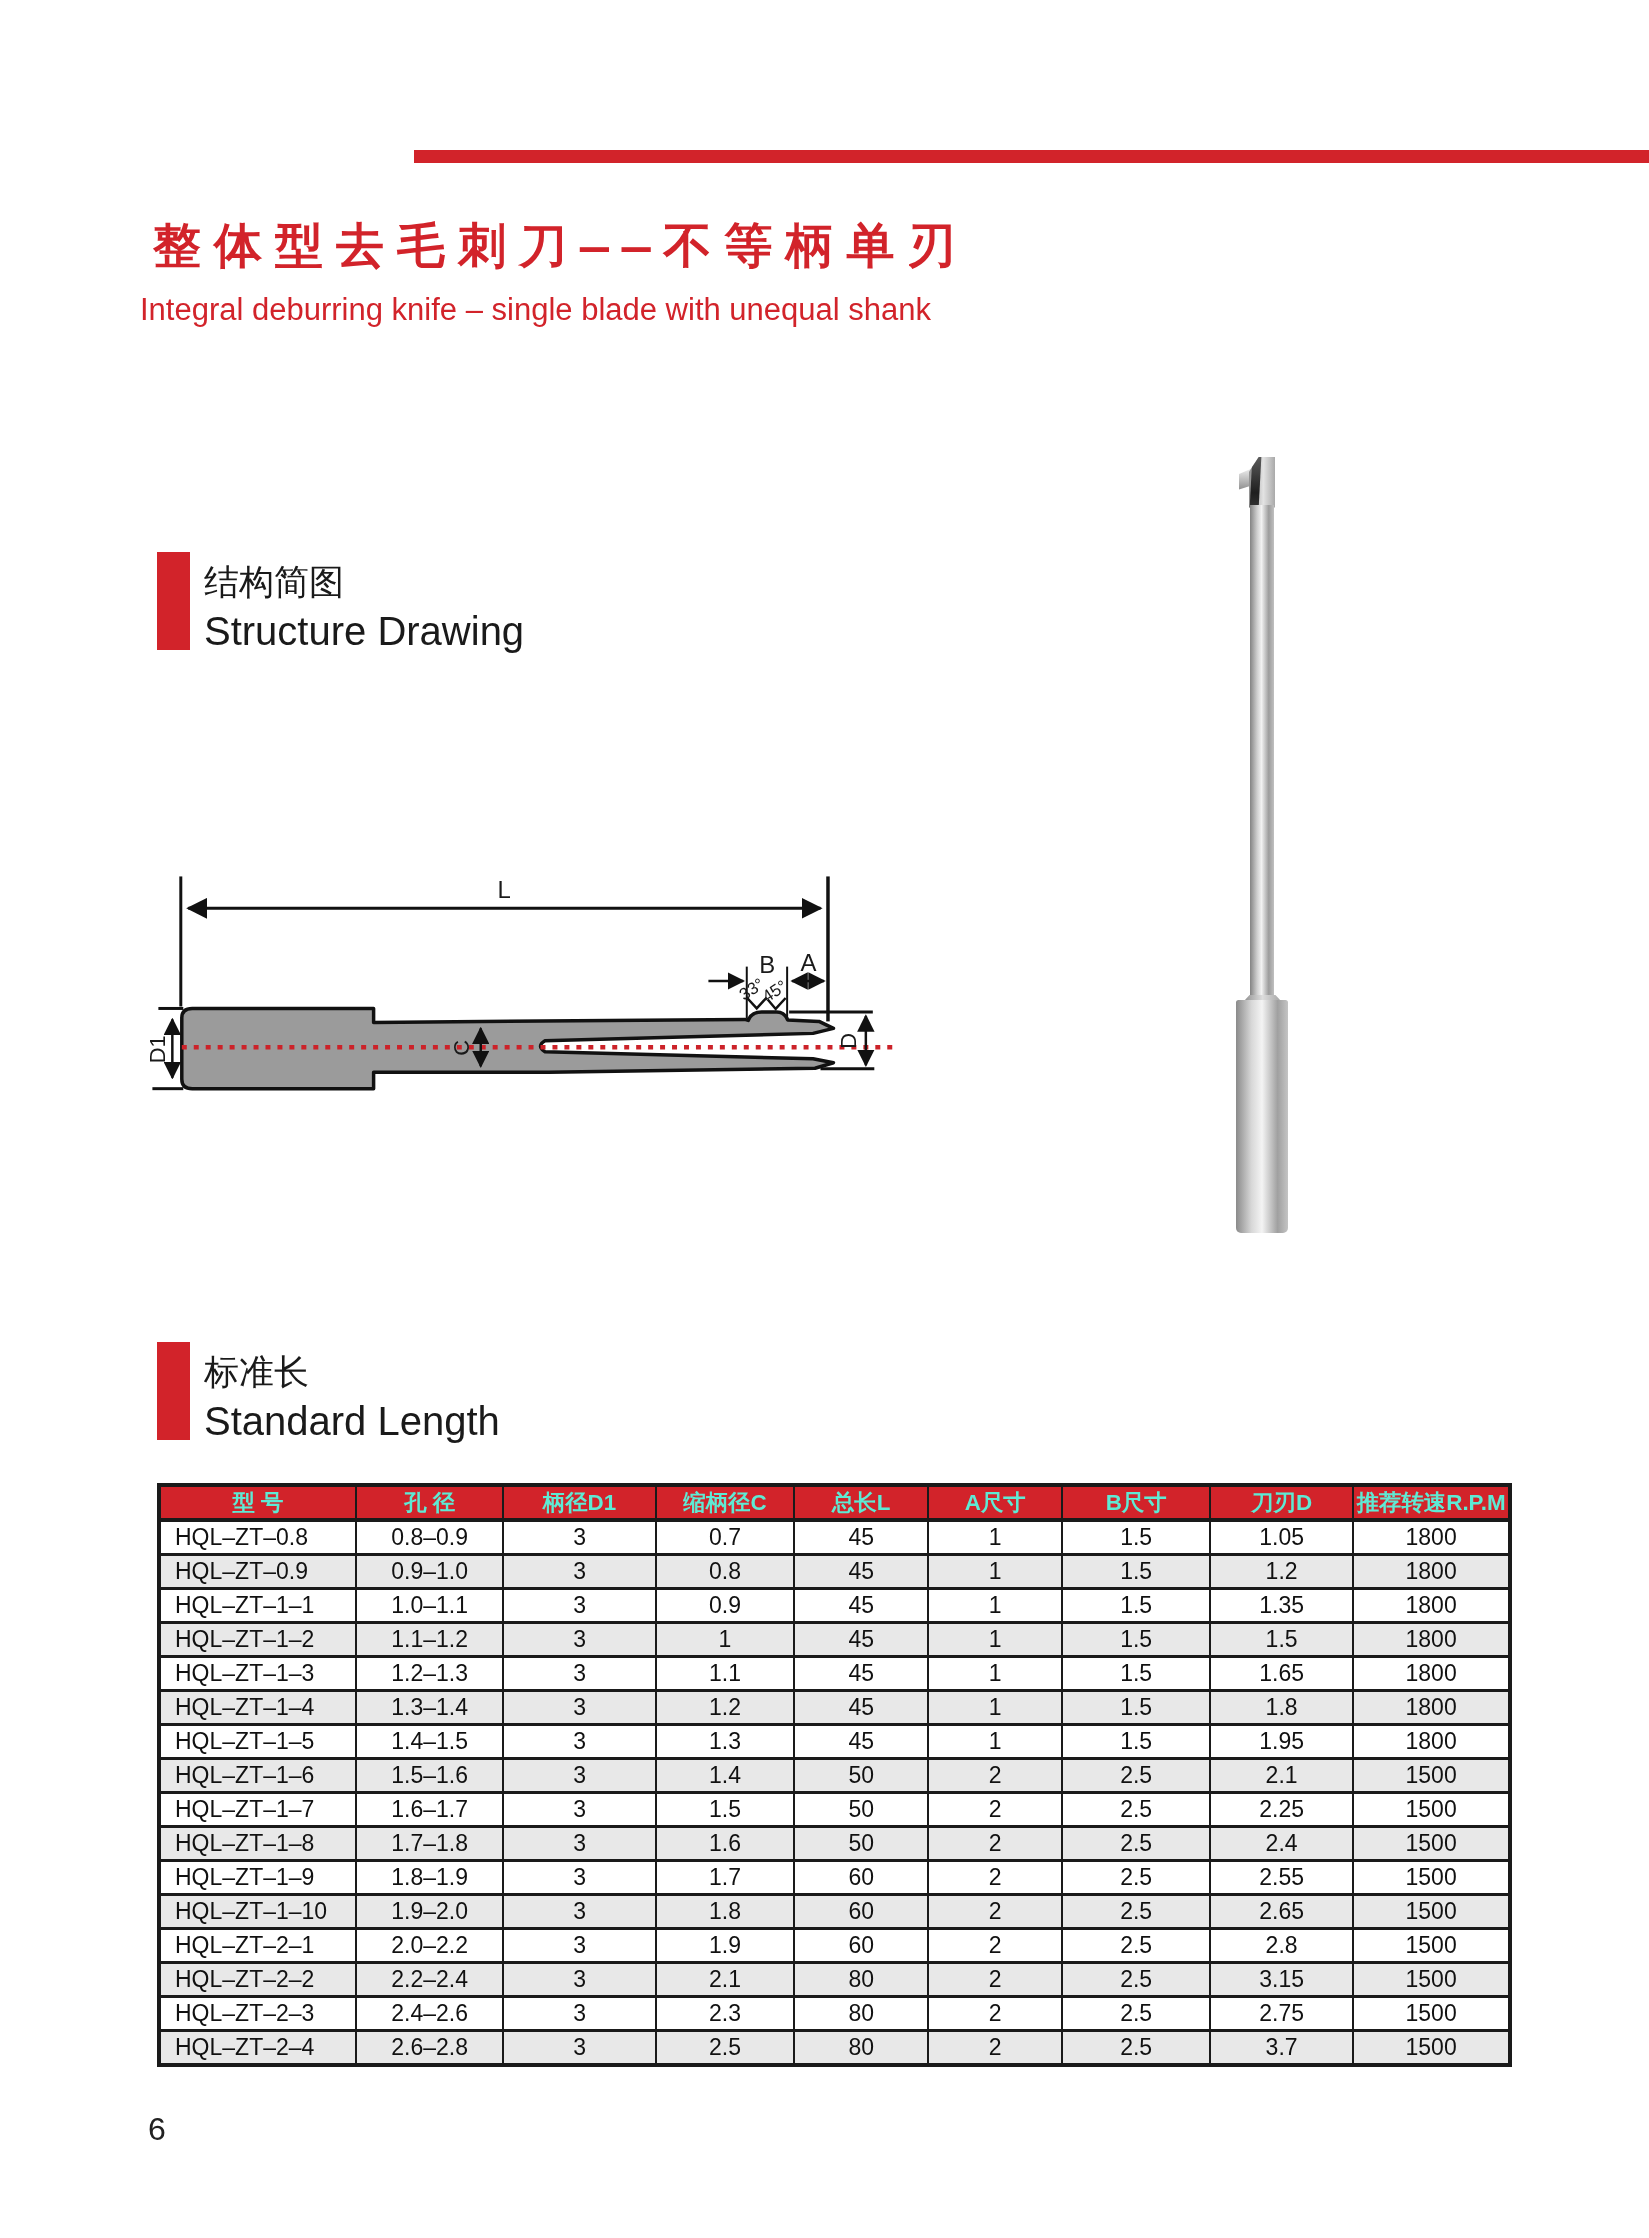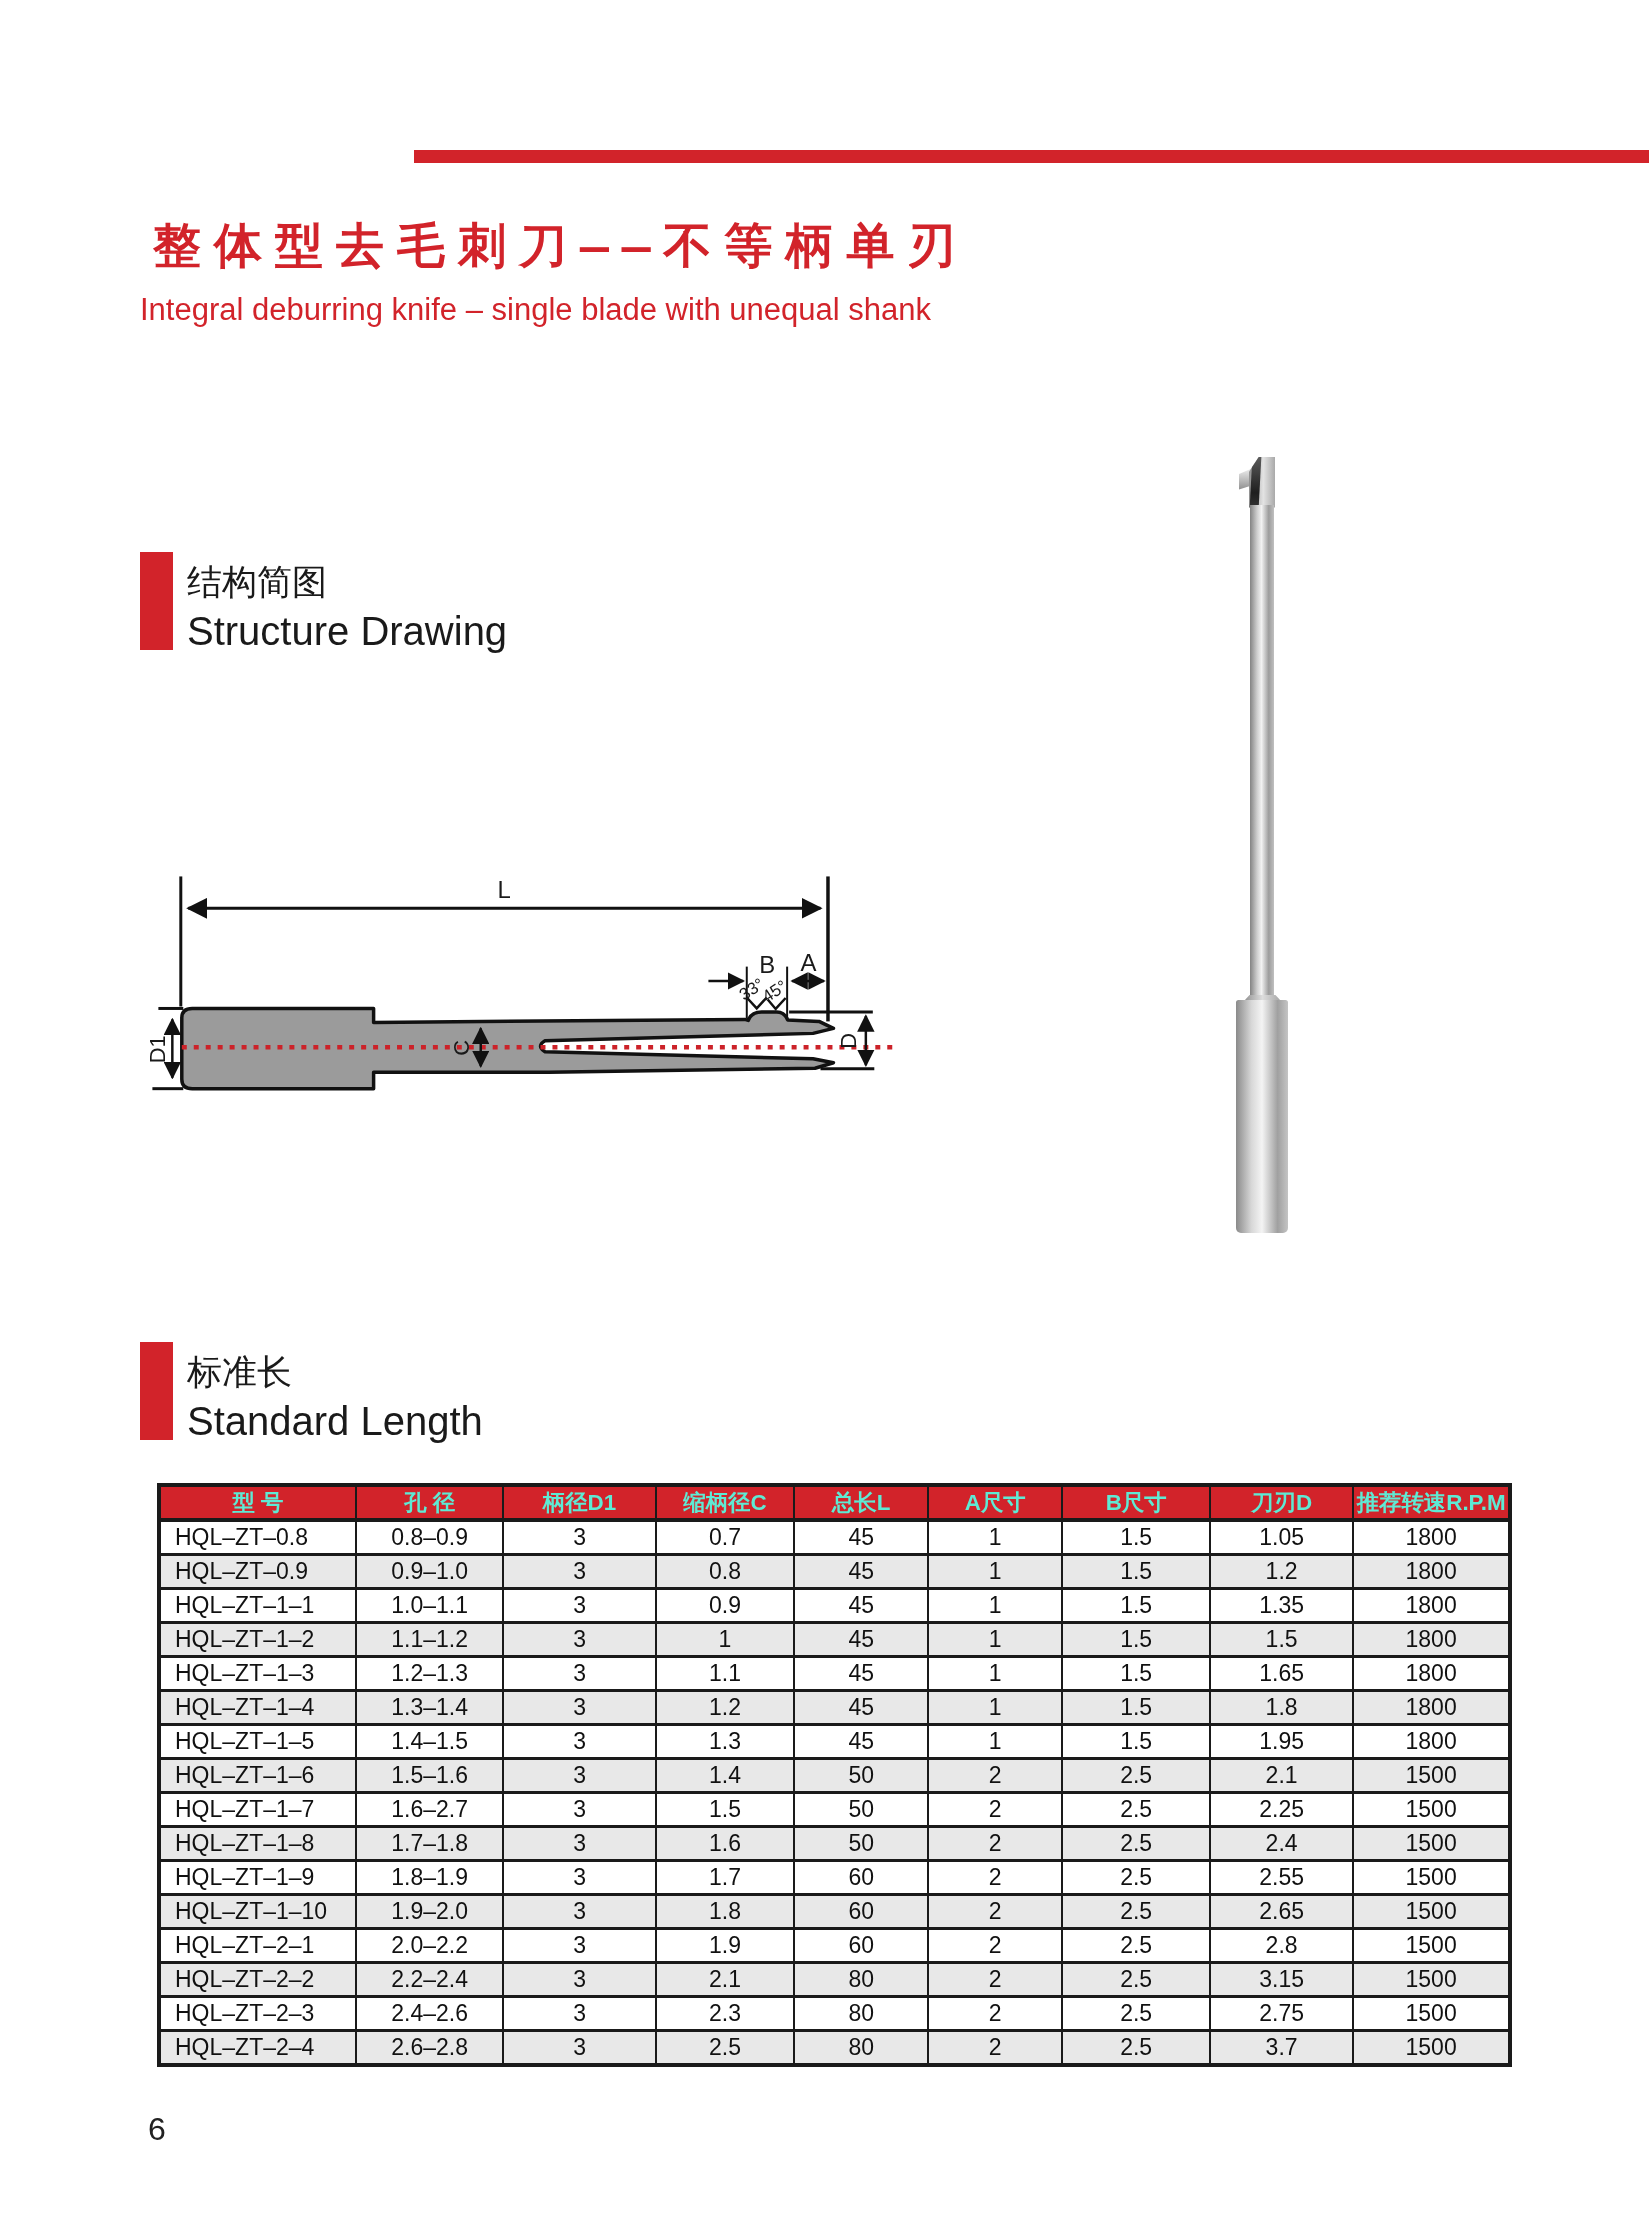--- a/index.html
+++ b/index.html
@@ -14,21 +14,21 @@
     position:relative;width:1650px;height:2239px;background:#ffffff;
     overflow:hidden;font-family:"Liberation Sans",sans-serif;color:#1a1a1a;
   }
   .top-rule{position:absolute;left:414px;top:150px;width:1236px;height:12.5px;background:var(--accent);}
   .title-zh{
     position:absolute;left:153px;top:214px;font-size:48px;font-weight:bold;
     letter-spacing:13px;color:var(--accent);white-space:nowrap;font-family:Liberation Mono, monospace;
   }
   .title-en{position:absolute;left:140px;top:292px;font-size:31px;color:var(--accent);white-space:nowrap;}
 
-  .section{position:absolute;left:140px;width:598px;height:100px;}
+  .section{position:absolute;left:157px;width:598px;height:100px;}
   .section .bar{position:absolute;left:0;top:0;width:33px;height:98px;background:var(--accent);}
   .section .zh{position:absolute;left:47px;top:7px;font-size:35px;color:#1a1a1a;white-space:nowrap;}
   .section .en{position:absolute;left:47px;top:57px;font-size:40px;color:#1a1a1a;white-space:nowrap;}
   .section.structure{top:552px;}
   .section.standard{top:1342px;}
 
   .drawing-svg{position:absolute;left:150px;top:858px;width:788px;height:279px;}
 
   
   .photo{position:absolute;left:1227px;top:451px;width:70px;height:788px;}
@@ -271,21 +271,21 @@
             <td>3</td>
             <td>1.4</td>
             <td>50</td>
             <td>2</td>
             <td>2.5</td>
             <td>2.1</td>
             <td>1500</td>
           </tr>
           <tr>
             <td>HQL–ZT–1–7</td>
-            <td>1.6–2.7</td>
+            <td>1.6–1.7</td>
             <td>3</td>
             <td>1.5</td>
             <td>50</td>
             <td>2</td>
             <td>2.5</td>
             <td>2.25</td>
             <td>1500</td>
           </tr>
           <tr>
             <td>HQL–ZT–1–8</td>

